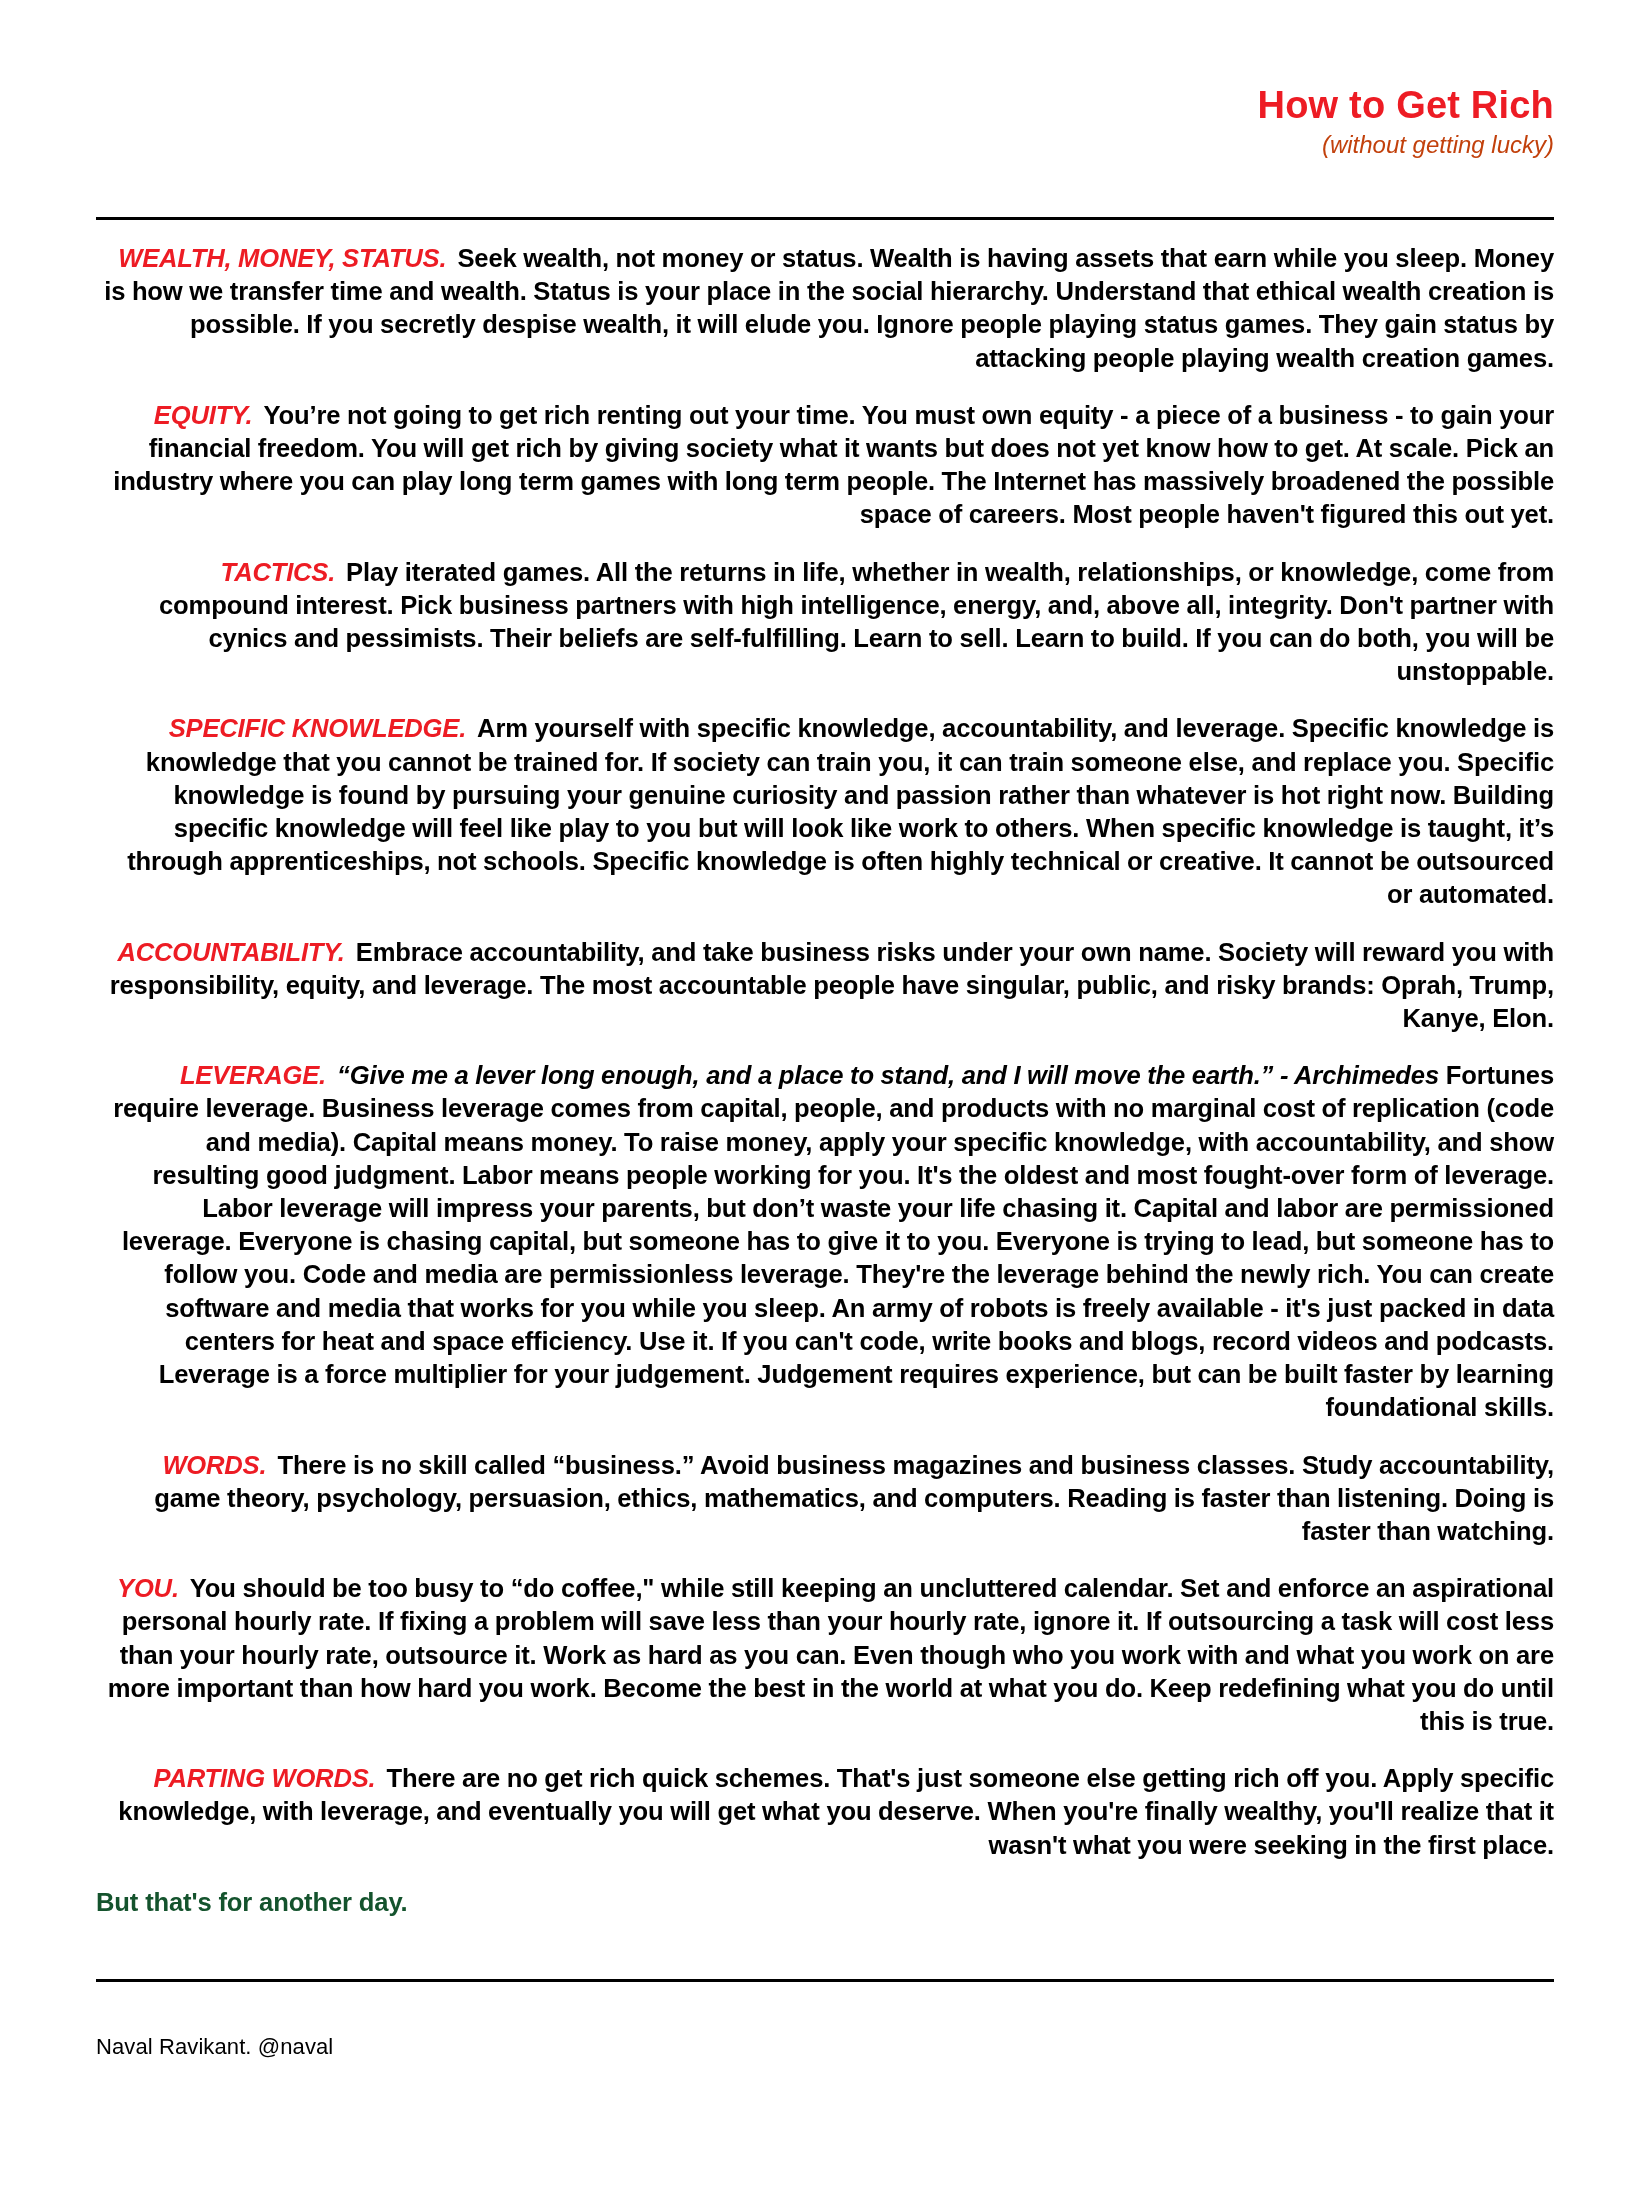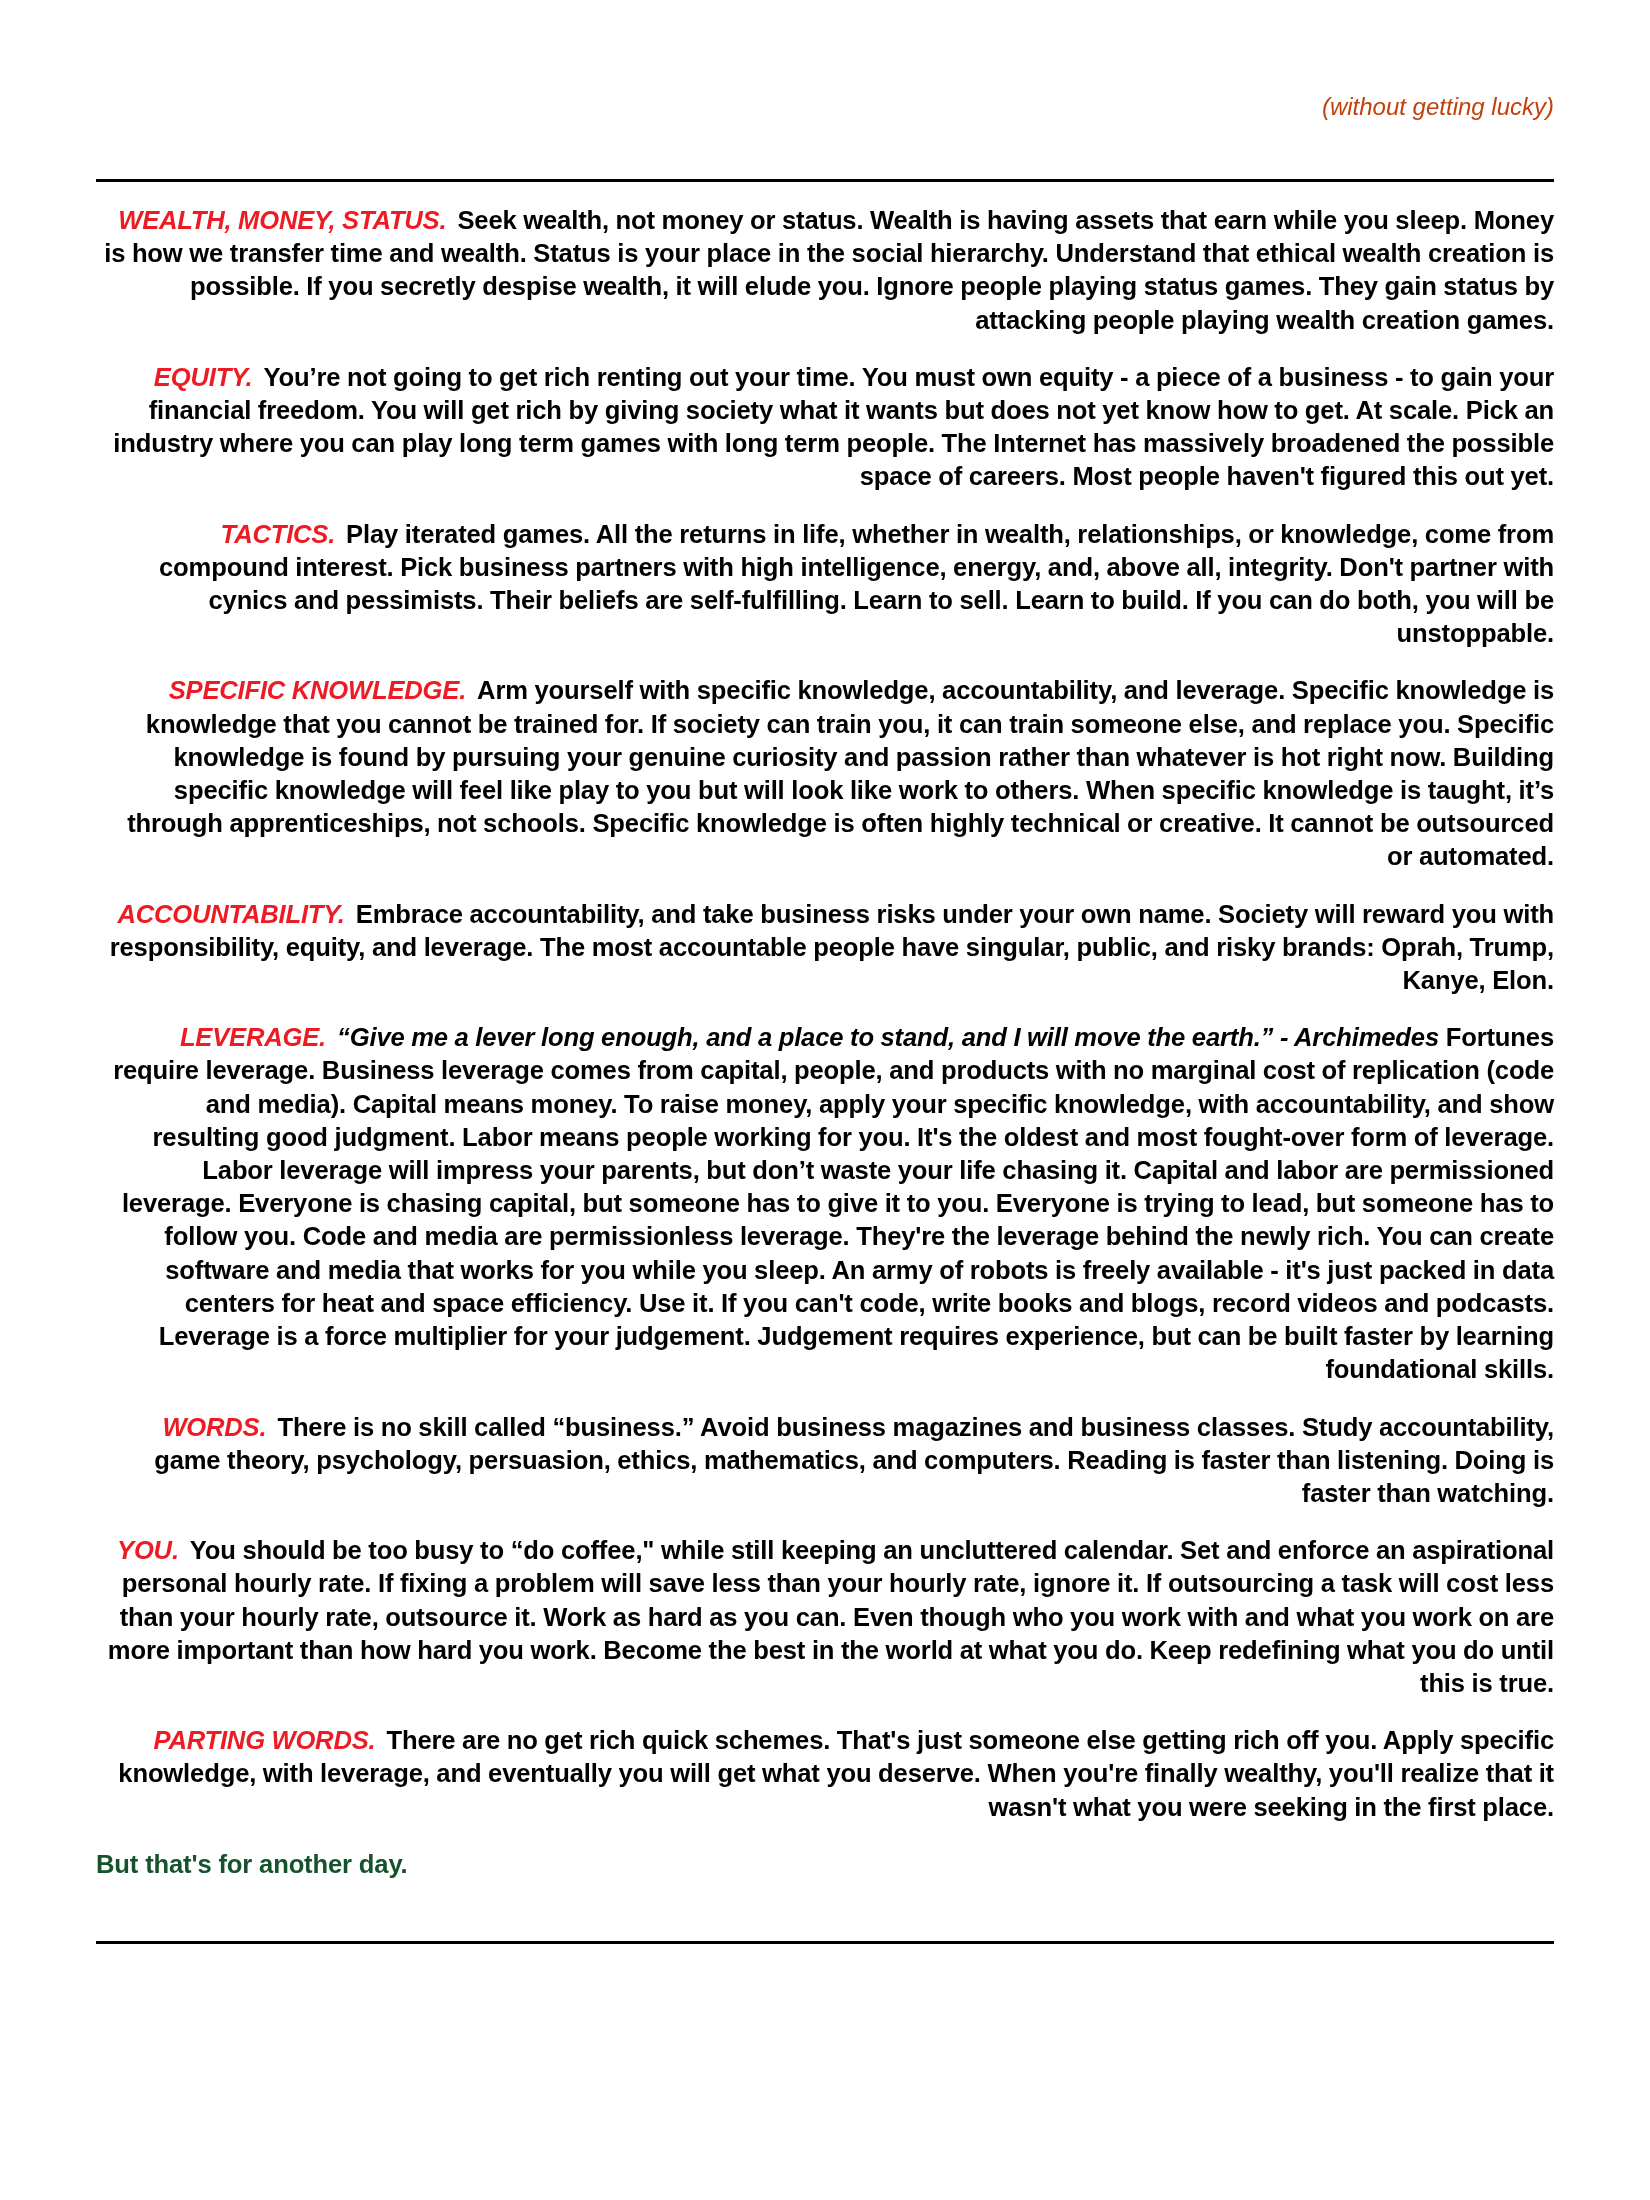--- a/index.html
+++ b/index.html
@@ -112,20 +112,21 @@
     letter-spacing: 0.1px;
     font-family: "Liberation Sans", sans-serif;
   }
 </style>
 </head>
 <body>
 
 <div class="page">
 
   <div class="header">
+    <div class="doc-title">How to Get Rich</div>
     <div class="doc-subtitle">(without getting lucky)</div>
   </div>
 
   <div class="rule rule-top"></div>
 
   <div class="content">
 
     <p class="para">
       <span class="lead">WEALTH, MONEY, STATUS.</span><span>Seek wealth, not money or status. Wealth is having assets that earn while you sleep. Money is how we transfer time and wealth. Status is your place in the social hierarchy. Understand that ethical wealth creation is possible. If you secretly despise wealth, it will elude you. Ignore people playing status games. They gain status by attacking people playing wealth creation games.</span>
     </p>
@@ -164,14 +165,17 @@
     </p>
 
     <p class="closing">But that's for another day.</p>
 
   </div>
 
   <div class="bottom-spacer"></div>
 
   <div class="rule rule-bottom"></div>
 
+  <div class="footer">
+    <p class="byline">Naval Ravikant. @naval</p>
+  </div>
 
 </div>
 
 </body></html>

